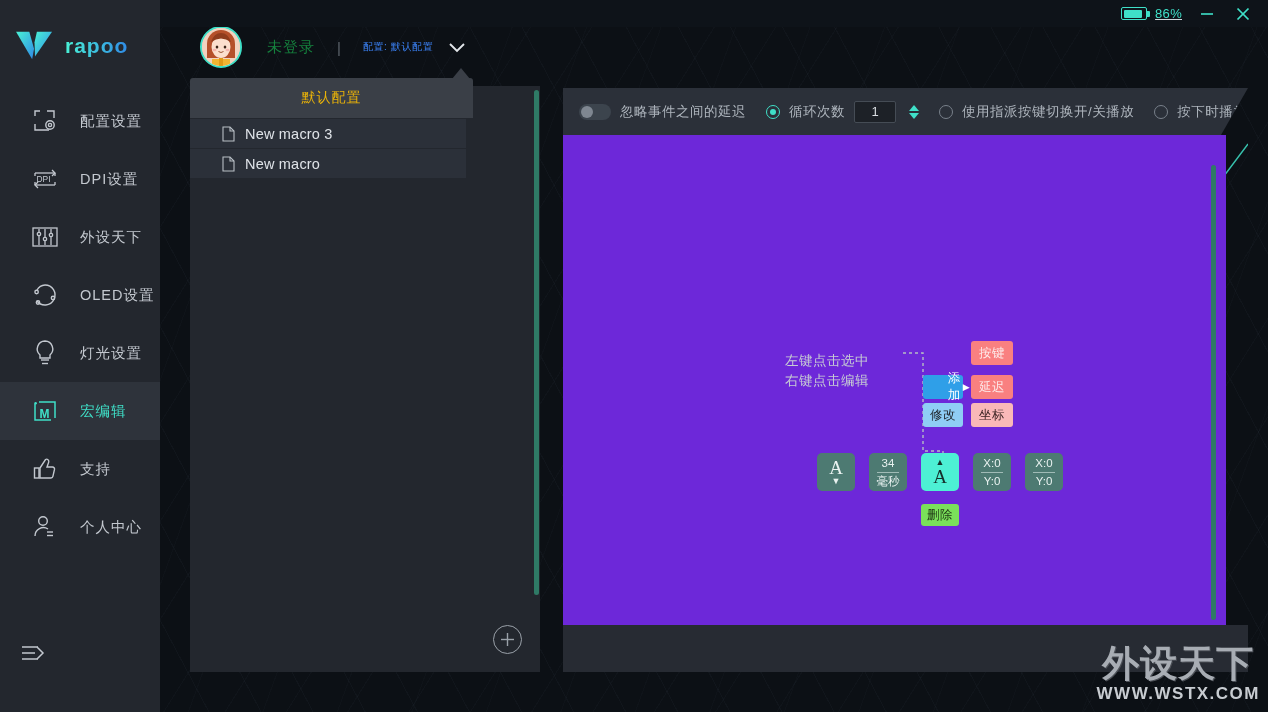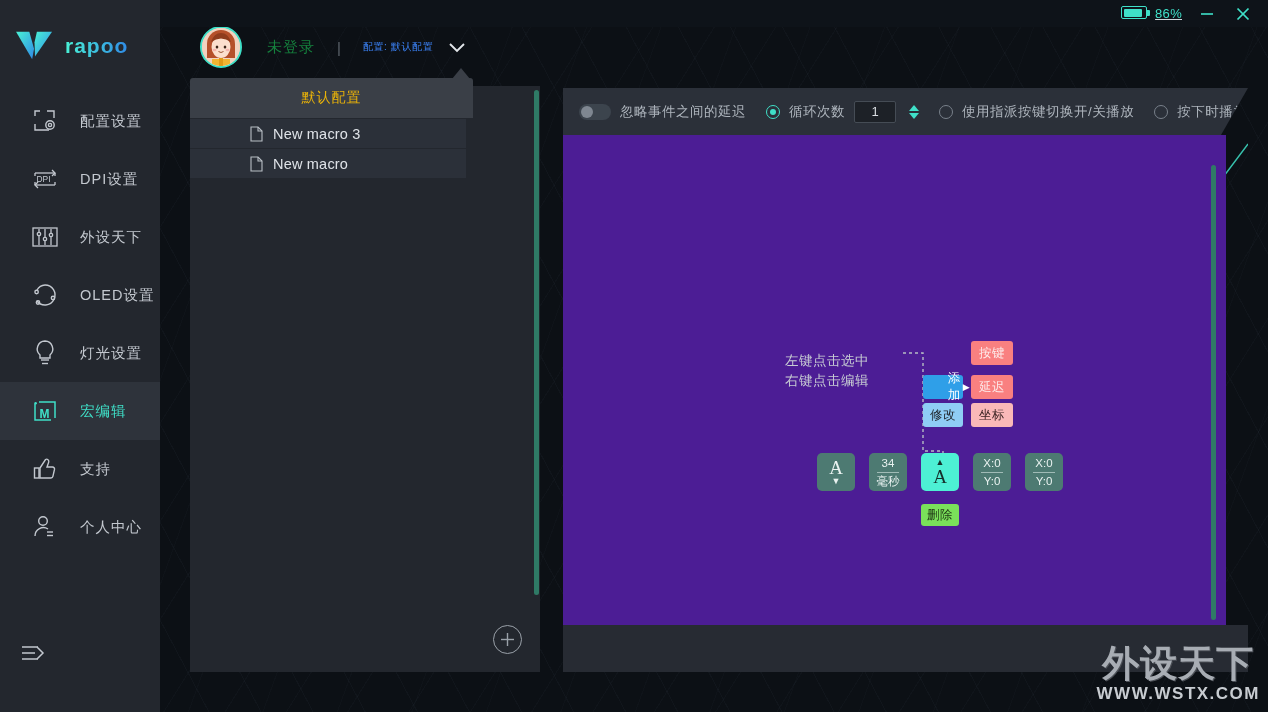--- a/index.html
+++ b/index.html
@@ -20,21 +20,21 @@
       repeating-linear-gradient(110deg, rgba(120,140,170,.028) 0 1px, transparent 1px 70px);
   }
   
   #titlebar{
     position:absolute; top:0; left:160px; right:0; height:27px;
     background:#0e1319;
     display:flex; align-items:center; justify-content:flex-end;
     gap:14px; padding-right:14px;
     z-index:40;
   }
-  .batt-wrap{ display:flex; align-items:flex-start; gap:8px;text-decoration:underline; }
+  .batt-wrap{ display:flex; align-items:center; gap:8px;text-decoration:underline; }
   .batt-icon{
     width:26px; height:13px; border:1.5px solid #3fe0c8; border-radius:2px;
     position:relative; display:flex; align-items:center; padding:1.5px;
   }
   .batt-icon:after{
     content:""; position:absolute; right:-4px; top:3px;
     width:3px; height:6px; background:#3fe0c8; border-radius:0 1px 1px 0;
   }
   .batt-fill{ height:100%; width:86%; background:#3fe0c8; border-radius:1px; }
   .batt-pct{ font-size:13px; color:#3fe0c8; letter-spacing:.3px; }
@@ -89,21 +89,21 @@
     display:flex; align-items:center; justify-content:center;
   }
   #dropdown .dd-label{ font-size:14px; color:#eab308; letter-spacing:1px; }
   #dd-arrow{
     position:absolute; left:452px; top:68px; width:0;height:0;
     border-left:9px solid transparent; border-right:9px solid transparent;
     border-bottom:11px solid #3a3f47; z-index:26;
   }
   .macro-row{
     position:absolute; left:190px; width:276px; height:30px;
-    display:flex; align-items:center; gap:10px; padding-left:60px;
+    display:flex; align-items:center; gap:10px; padding-left:32px;
     background:#2b3039; z-index:24; cursor:pointer;
     border-top:1px solid #23272e;
     text-align:center;
   }
   .macro-row .mfile{ width:13px; height:16px; flex:0 0 13px; }
   .macro-row .mname{ font-size:14.5px; color:#dfe3e8; letter-spacing:.2px; }
   #macro-row-0{ top:118px; }
   #macro-row-1{ top:148px; }
 
   #list-scroll{
@@ -155,21 +155,21 @@
     font-family:"Liberation Sans",sans-serif; outline:none;
   }
   .spinner{ display:flex; flex-direction:column; gap:2px; cursor:pointer; margin-left:4px;}
   .spinner i{ display:block; width:0;height:0; border-left:5px solid transparent;
     border-right:5px solid transparent; }
   .spinner i.up{ border-bottom:6px solid #3fe0c8; }
   .spinner i.dn{ border-top:6px solid #3fe0c8; }
 
   #canvas{
     position:absolute; left:0; top:47px; width:663px; height:490px;
-    background:#4c1d95;
+    background:#6d28d9;
   }
   #canvas-scroll{
     position:absolute; right:10px; top:30px; width:5px; height:455px;
     background:#2f7a66; border-radius:3px; cursor:pointer;
   }
   #footerbar{
     position:absolute; left:0; top:537px; width:685px; height:47px;
     background:#272b33;
   }
 

